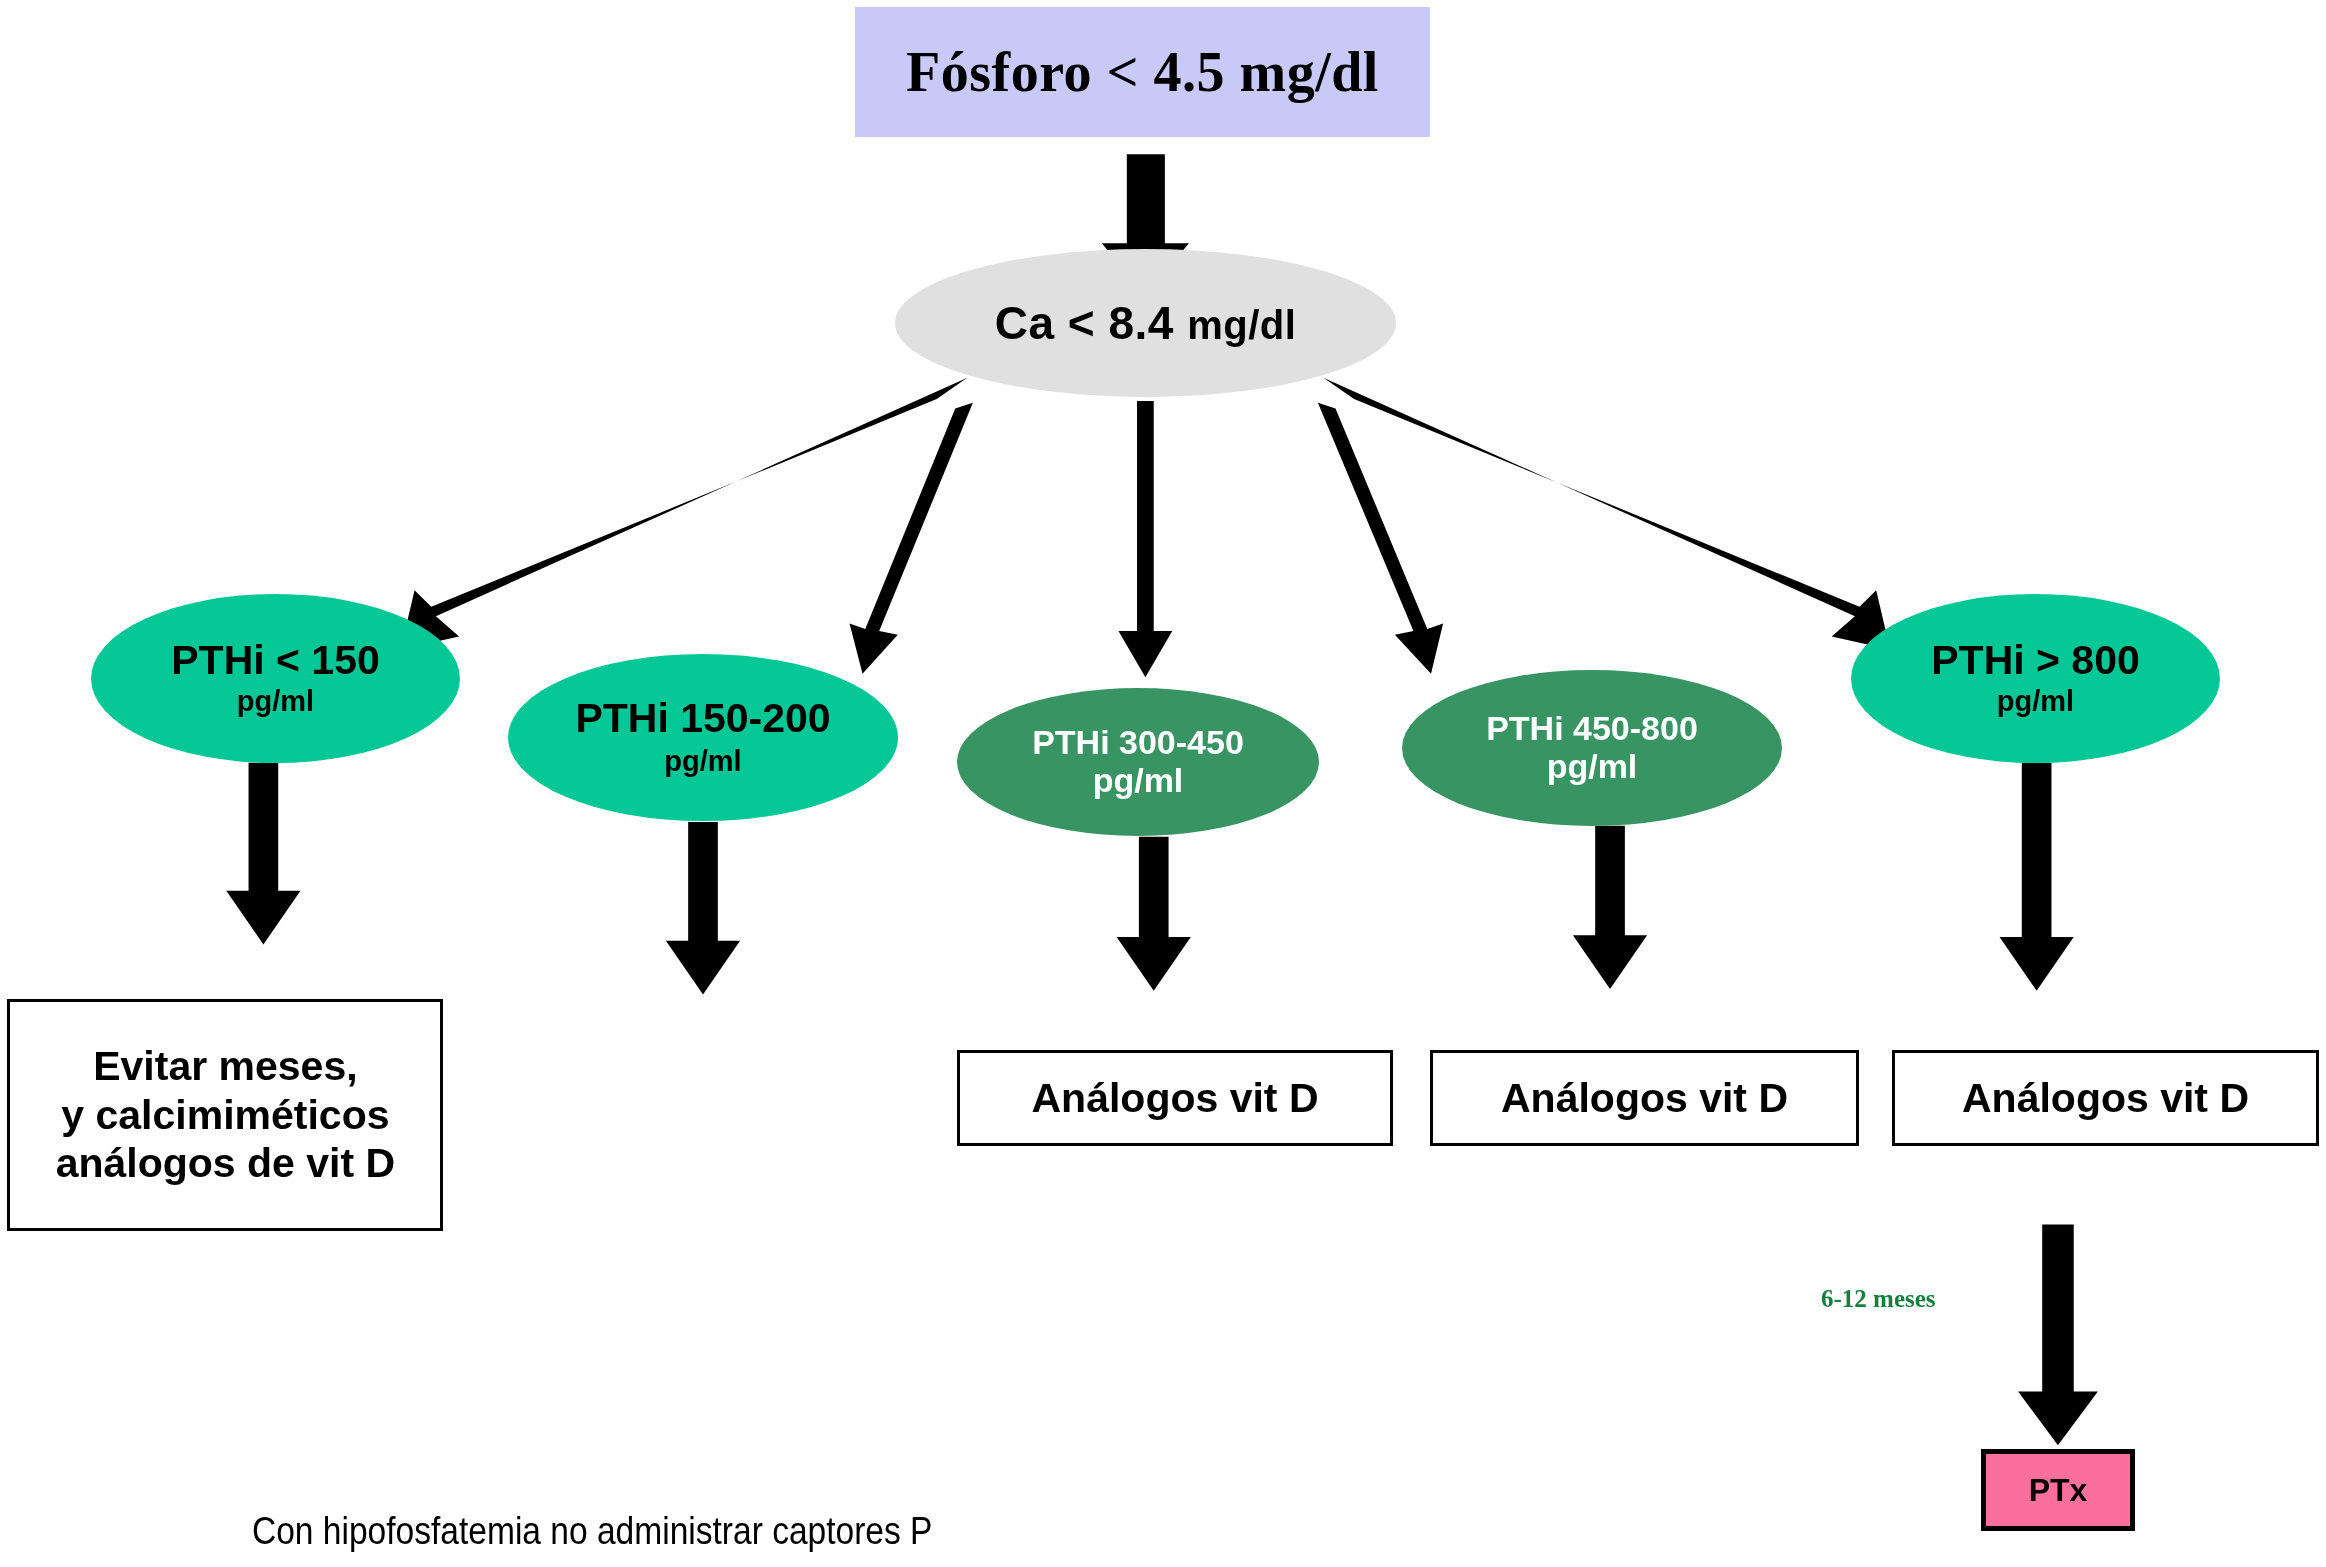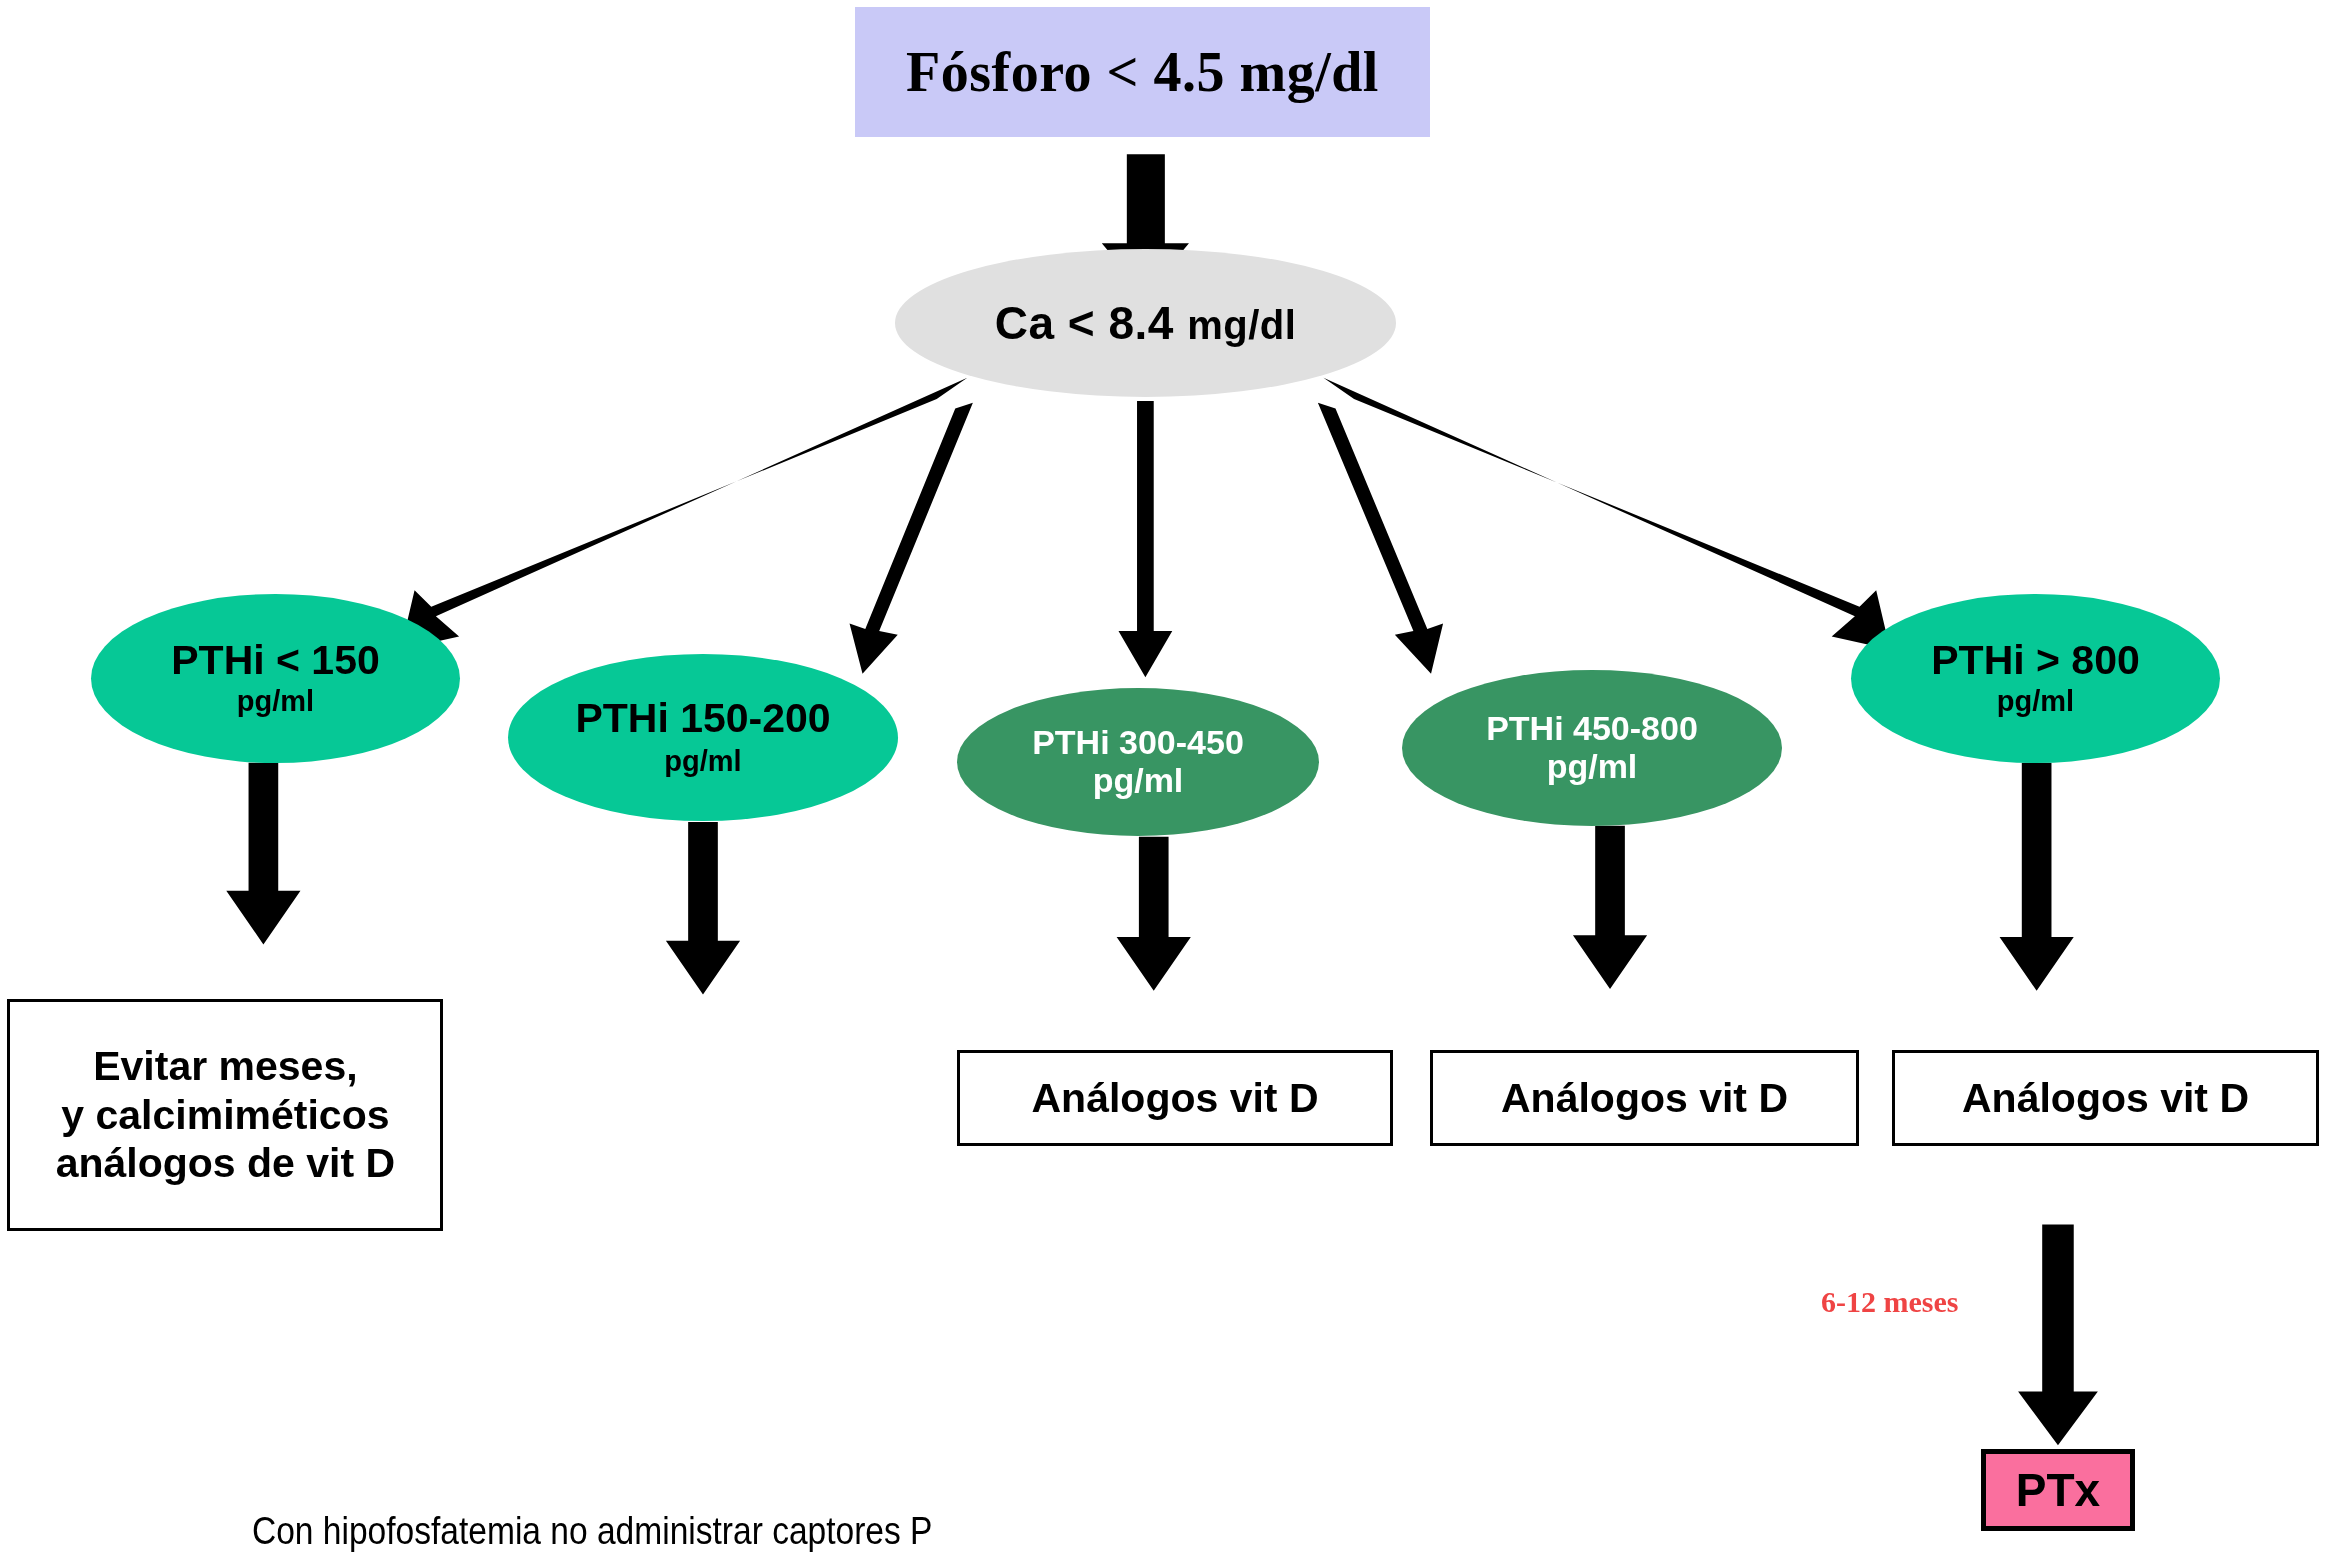--- a/index.html
+++ b/index.html
@@ -109,34 +109,34 @@
   #box-5 { left: 1892px; top: 1050px; width: 427px; height: 96px; font-size: 41px; }
 
   
   #ptx-box {
     left: 1981px;
     top: 1449px;
     width: 154px;
     height: 82px;
     background: #fa6f9e;
     border: 5.6px solid #000000;
-    font-size: 46px;
+    font-size: 32px;
     font-weight: bold;
     color: #000000;
   }
 
   
   #meses-label {
     position: absolute;
     left: 1821px;
     top: 1285px;
     font-family: "Liberation Serif", serif;
     font-weight: bold;
-    font-size: 30px;
-    color: #ef4444;
+    font-size: 25px;
+    color: #15803d;
     white-space: nowrap;
   }
   #footnote {
     position: absolute;
     left: 252px;
     top: 1509px;
     font-size: 39px;
     color: #000000;
     white-space: nowrap;
     transform: scaleX(0.86);

